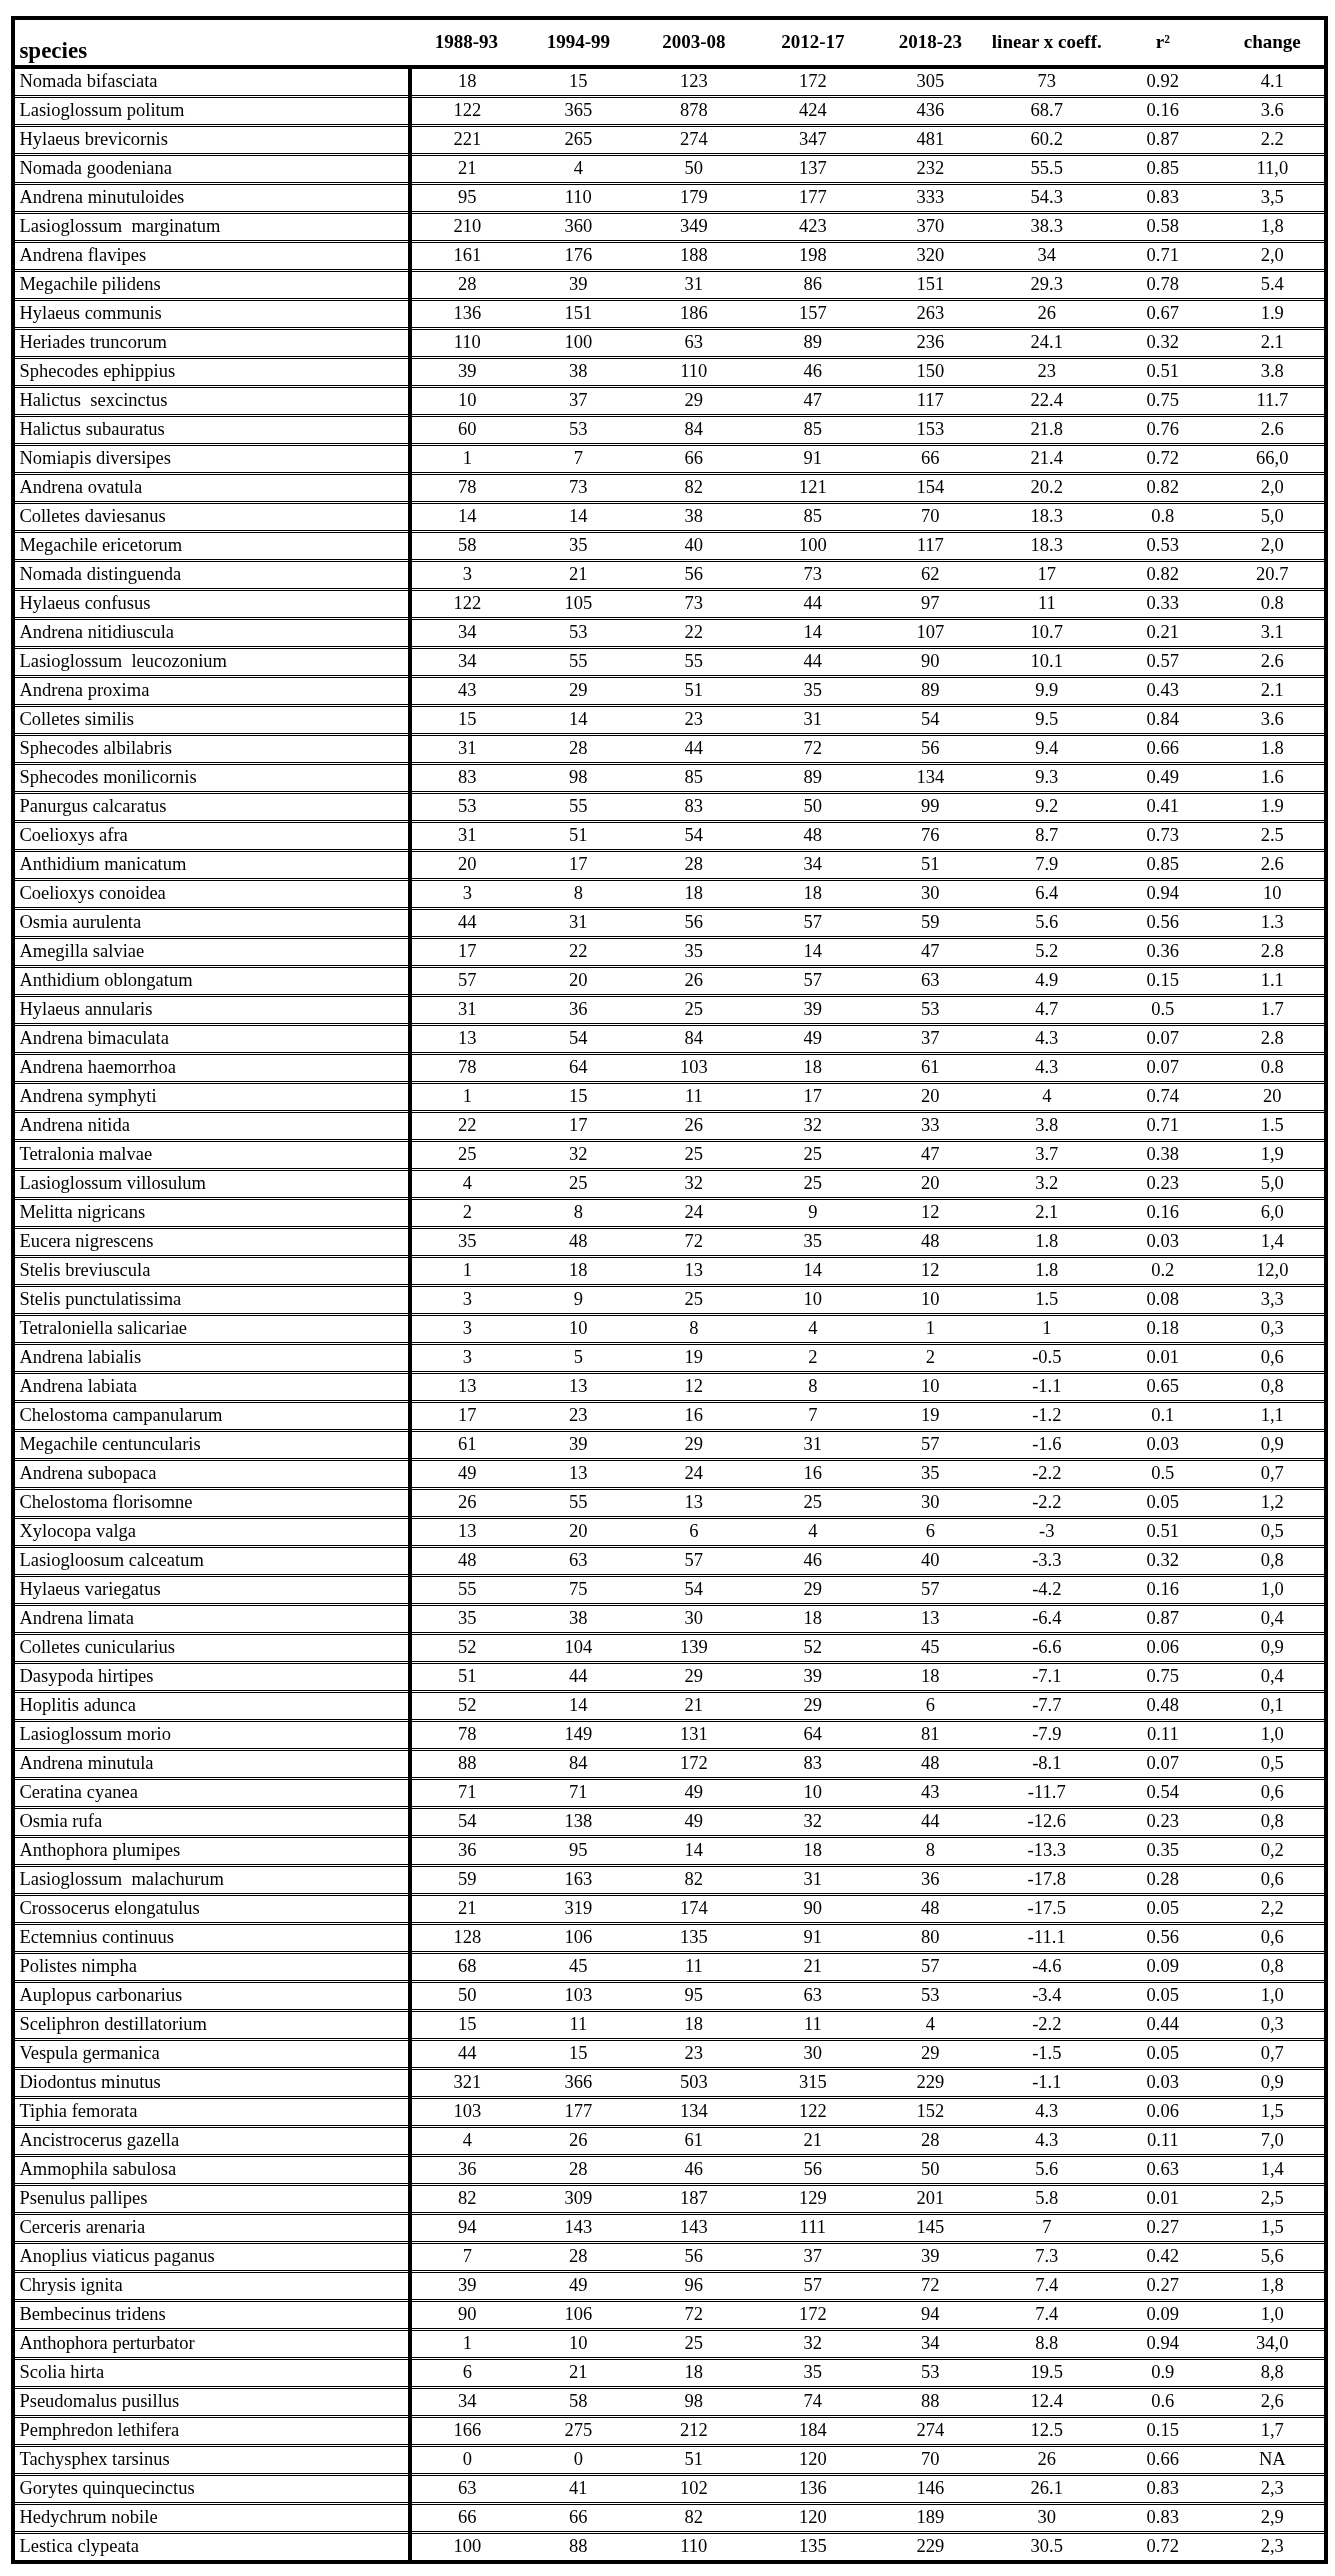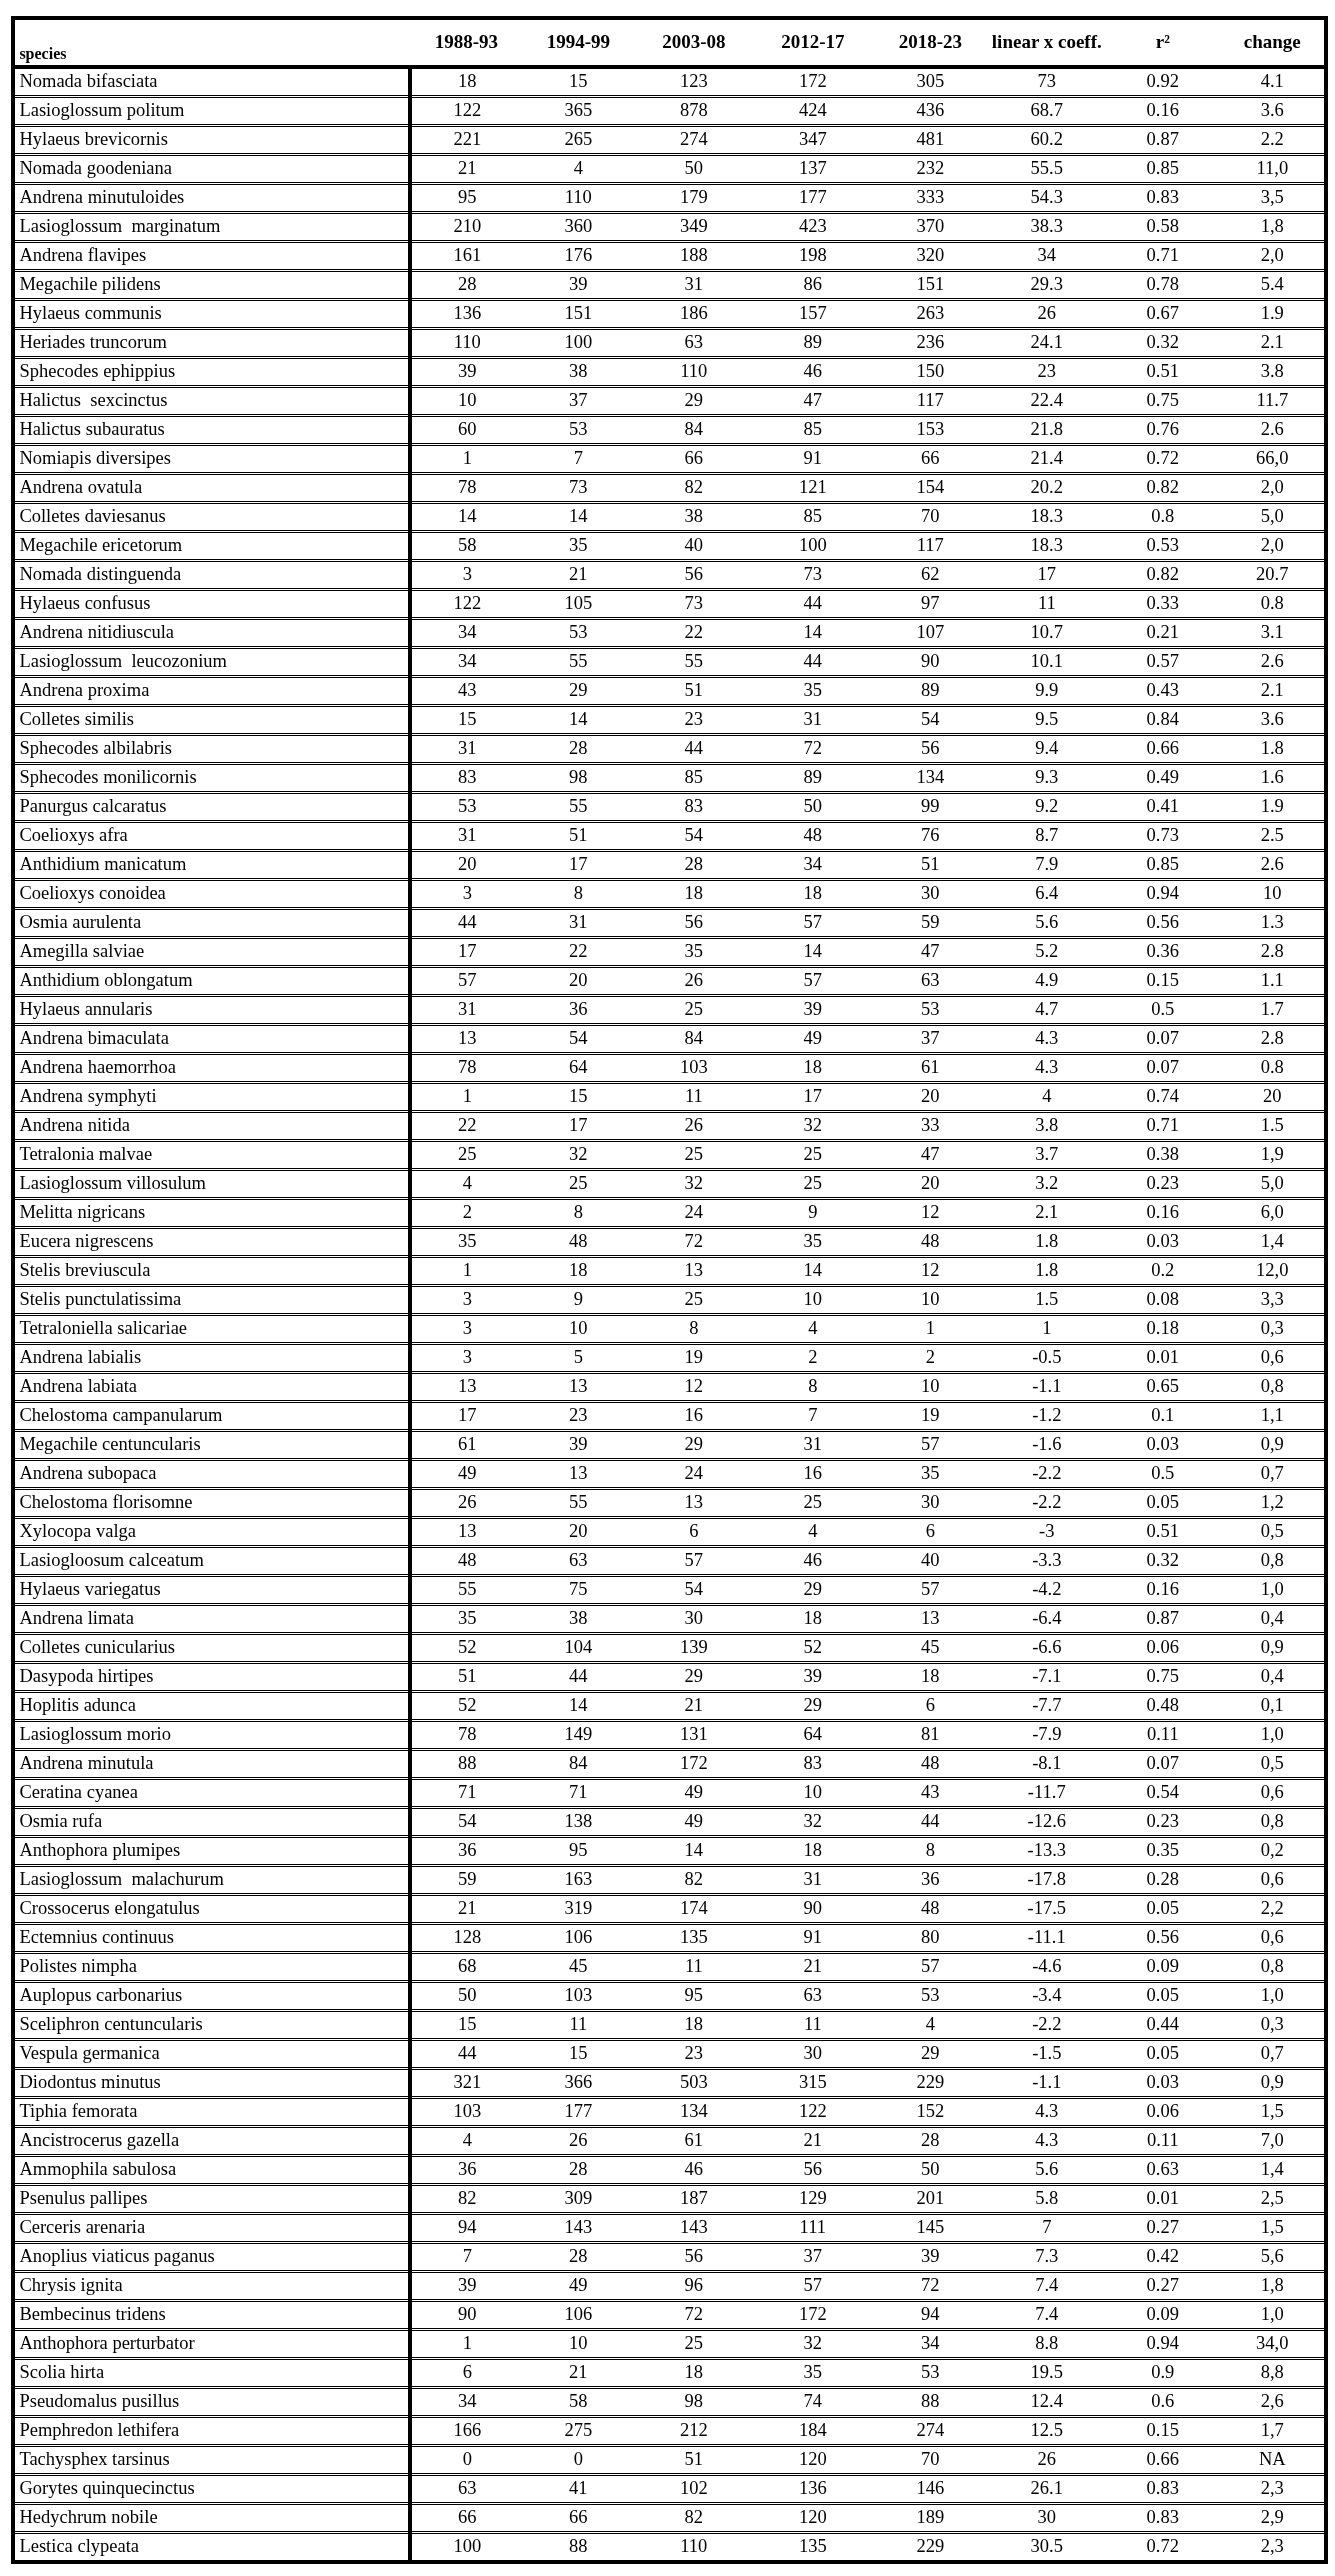--- a/index.html
+++ b/index.html
@@ -12,21 +12,21 @@
     color:#000;background:#fff;
   }
   thead th{
     border-bottom:4.1px solid #000;
     font-weight:bold;font-size:19px;line-height:1.04;
     text-align:center;vertical-align:middle;
     height:43px;padding:0;overflow:hidden;
   }
   thead th.species-h{
     text-align:left;vertical-align:bottom;
-    padding:0 0 2.1px 4.1px;font-size:16px;
+    padding:0 0 2.1px 4.1px;font-size:23px;
   }
   tbody td{
     height:26px;font-size:18.5px;
     text-align:center;vertical-align:middle;
     padding:0;border-bottom:3.1px double #000;
     overflow:hidden;white-space:nowrap;
   }
   tbody td.species{
     text-align:left;padding-left:4.1px;
     border-right:4.1px solid #000;
@@ -795,21 +795,21 @@
           <td>50</td>
           <td>103</td>
           <td>95</td>
           <td>63</td>
           <td>53</td>
           <td>-3.4</td>
           <td>0.05</td>
           <td>1,0</td>
         </tr>
         <tr>
-          <td class="species">Sceliphron centuncularis</td>
+          <td class="species">Sceliphron destillatorium</td>
           <td>15</td>
           <td>11</td>
           <td>18</td>
           <td>11</td>
           <td>4</td>
           <td>-2.2</td>
           <td>0.44</td>
           <td>0,3</td>
         </tr>
         <tr>

